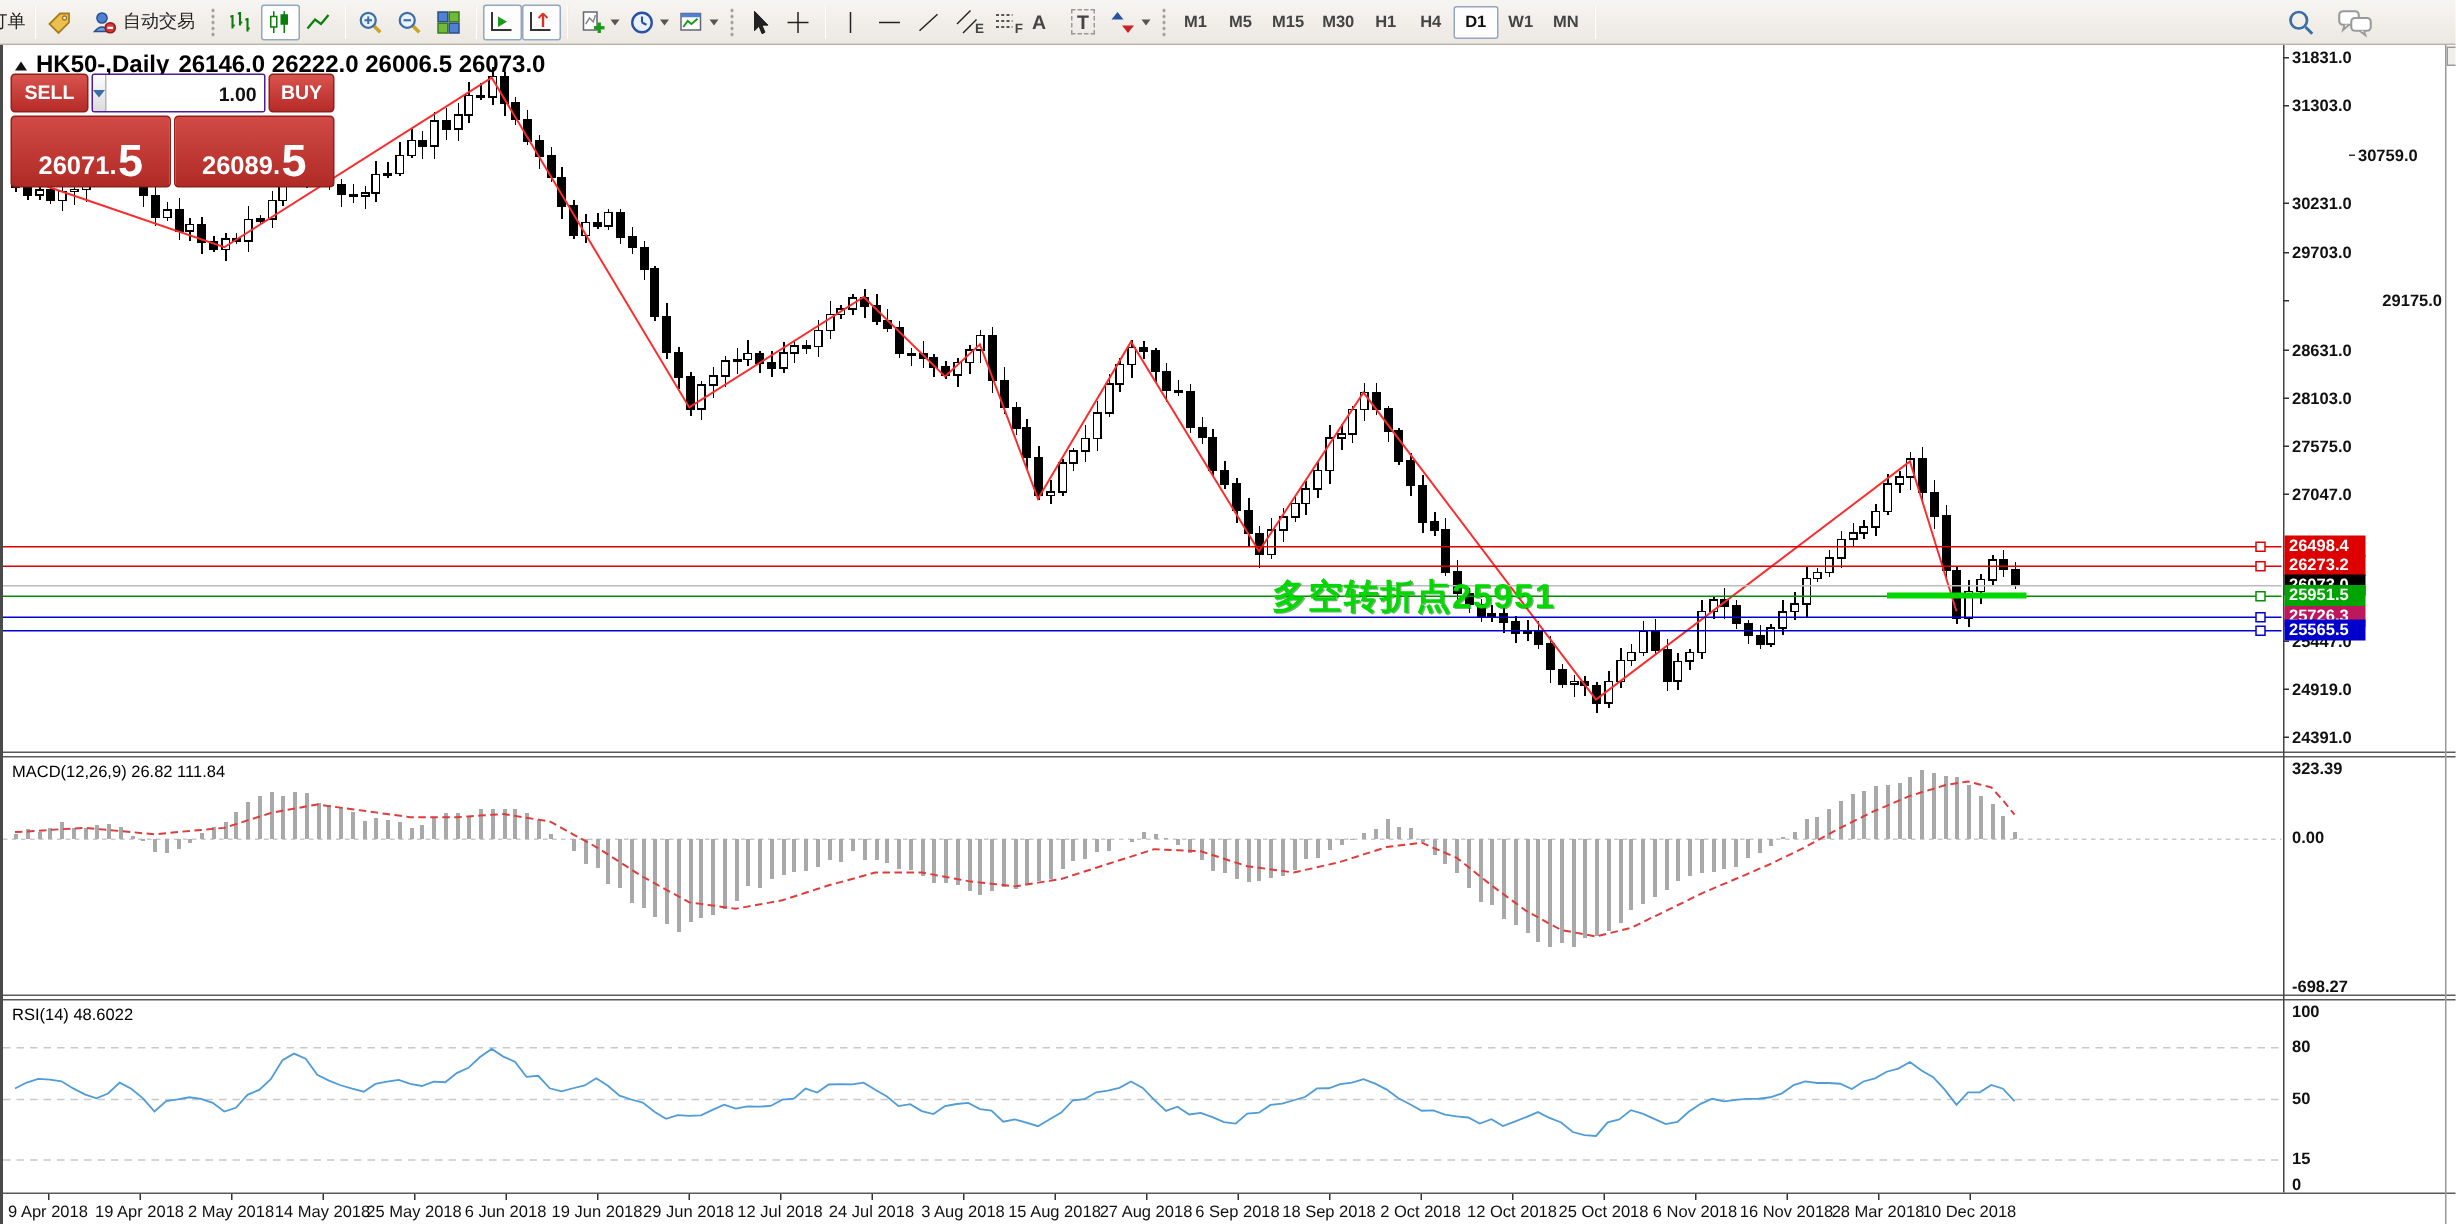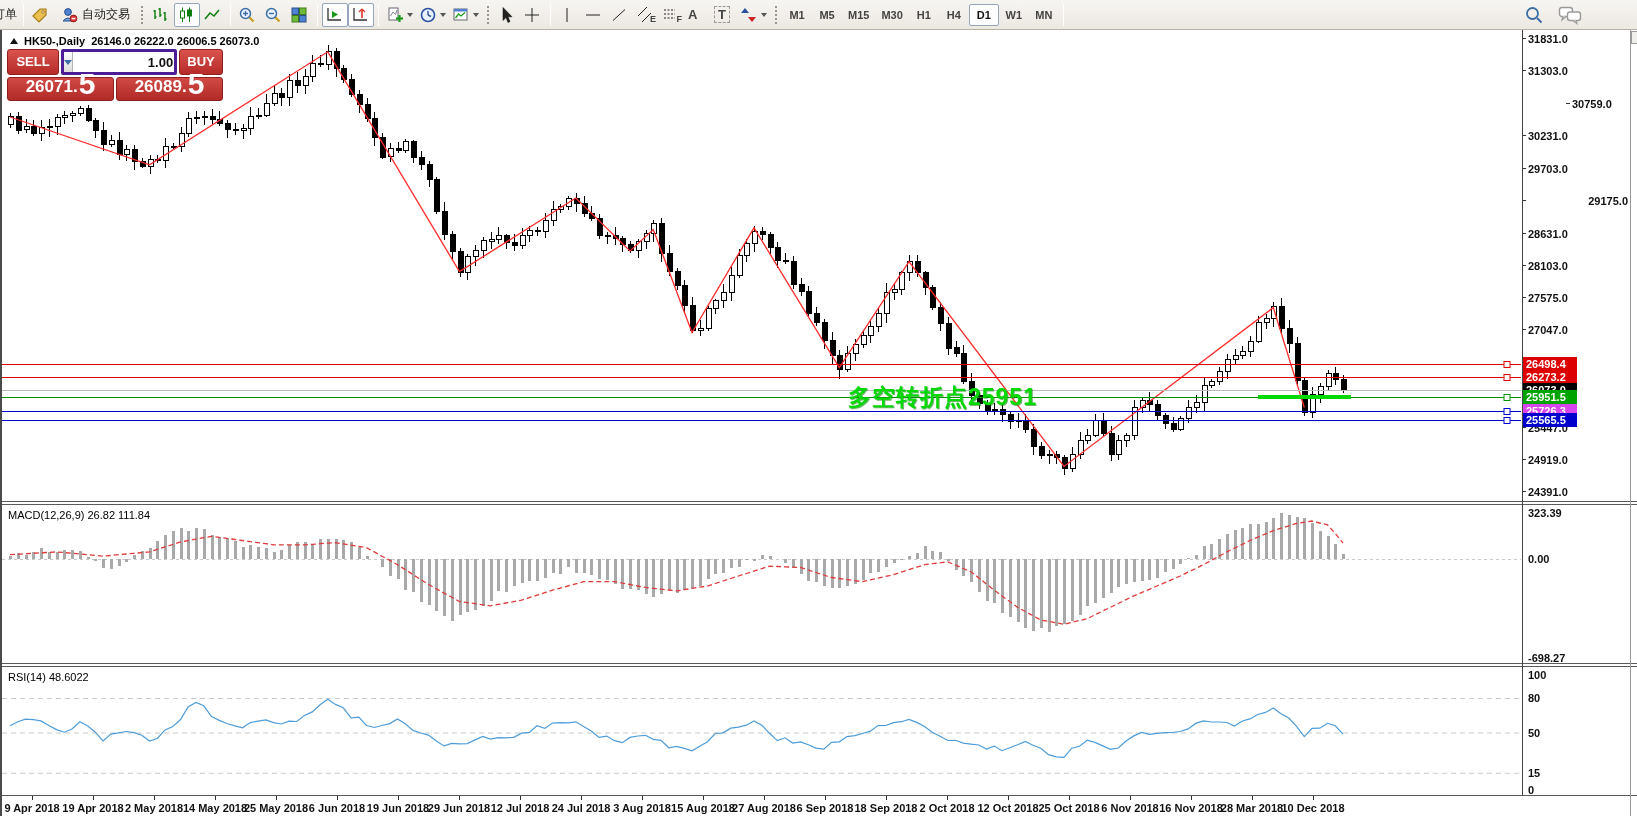--- a/index.html
+++ b/index.html
@@ -32,54 +32,54 @@
   #chart-area { position:absolute; top:30px; left:0; width:1637px; height:786px; background:#fff;
                 border-left:2px solid #4a4a4a; overflow:hidden; }
   .panel-svg { position:absolute; left:0; }
   .divider { position:absolute; left:0; width:1637px; height:4px; background:#fff;
              border-top:1px solid #5a5a5a; border-bottom:1px solid #5a5a5a; }
   #axis-vline { position:absolute; left:1520px; top:0; width:1px; height:765px; background:#444; }
   #right-strip-line { position:absolute; left:1628px; top:0; width:1px; height:786px; background:#999; }
   #scroll-box { position:absolute; left:1629px; top:1px; width:8px; height:13px; background:#f1efec; border:1px solid #9a9a9a; }
 
   
-  #chart-title { position:absolute; left:8px; top:5px; font-size:11px; font-weight:bold; color:#000;
+  #chart-title { position:absolute; left:8px; top:5px; font-size:16px; font-weight:bold; color:#000;
                  display:flex; align-items:center; gap:6px; }
   #title-tri { width:0; height:0; border-left:4px solid transparent; border-right:4px solid transparent;
                border-bottom:6px solid #111; display:inline-block; }
 
   
   #trade-panel { position:absolute; left:5px; top:19px; width:216px; }
   #tp-row1 { display:flex; gap:2px; height:26px; }
   .tp-btn { flex:none; width:52px; color:#fff; font-size:13px; font-weight:bold; text-align:center; line-height:24px;
             background:linear-gradient(#d9534f,#b52b27); border:1px solid #8f1f1c; border-radius:3px; }
   #tp-buy-btn { width:44px; }
-  #vol-box { flex:1; display:flex; border:3px solid #4c1d95; border-radius:2px; background:#fff; overflow:hidden; }
+  #vol-box { flex:1; display:flex; border:1px solid #4c1d95; border-radius:2px; background:#fff; overflow:hidden; }
   .vol-btn { width:17px; background:linear-gradient(#fcfcfc,#dcdcdc); border:0; display:flex; align-items:center; justify-content:center; }
   .tri-dn { width:0; height:0; border-left:4px solid transparent; border-right:4px solid transparent; border-top:5px solid #3a6ea5; }
   #vol-input { flex:1; border:0; outline:0; text-align:center; font-size:13px; font-weight:bold; color:#111;
                font-family:"Liberation Sans",sans-serif; border-right:1px solid #b5b5b5; border-left:1px solid #b5b5b5; }
-  #tp-row2 { display:flex; gap:2px; margin-top:2px; height:24px; }
+  #tp-row2 { display:flex; gap:2px; margin-top:2px; height:48px; }
   .tp-price { flex:1; background:linear-gradient(#d14a46,#b02a26); border:1px solid #8f1f1c; border-radius:3px;
               color:#fff; display:flex; align-items:flex-end; justify-content:center; padding-bottom:2px; }
   .tp-price .main { font-size:17px; font-weight:bold; line-height:22px; }
   .tp-price .big { font-size:30px; font-weight:bold; line-height:28px; margin-left:1px; }
 
   
   #annotation { position:absolute; left:846px; top:352px; font-size:23px; font-weight:bold;
                 letter-spacing:1px; text-shadow:1px 1px 0 rgba(0,120,0,.55); white-space:nowrap; }
 
   
   .ptick { position:absolute; left:1526px; width:100px; font-size:11px; font-weight:bold; color:#111; line-height:12px; }
   .ptick::before { content:""; position:absolute; left:-6px; top:5px; width:4px; height:1px; background:#333; }
   .plabel { position:absolute; left:1521px; width:54px; height:14px; font-size:11px; font-weight:bold; color:#fff;
             line-height:14px; padding-left:3px; }
   .itick { position:absolute; left:1526px; width:100px; font-size:11px; font-weight:bold; color:#111; line-height:12px; }
   .ind-label { position:absolute; left:6px; font-size:11px; color:#000; }
-  .date-label { position:absolute; top:772px; transform:translateX(-50%); font-size:11px; font-weight:bold; color:#111; white-space:nowrap; }
+  .date-label { position:absolute; top:772px; transform:translateX(-50%); font-size:11px; font-weight:normal; color:#111; white-space:nowrap; }
   .date-tick { position:absolute; top:766px; width:1px; height:4px; background:#333; }
   #bottom-bar { position:absolute; left:0; top:765px; width:1637px; height:1px; background:#5a5a5a; }
 </style>
 </head>
 <body>
 
 <div id="toolbar">
   <span id="order-label">订单</span>
   <div class="tb-sep"></div>
 
@@ -889,21 +889,21 @@
     <div class="ptick" style="top: 229.987px;">28103.0</div>
     <div class="ptick" style="top: 262.135px;">27575.0</div>
     <div class="ptick" style="top: 294.284px;">27047.0</div>
     <div class="ptick" style="top: 391.703px;">25447.0</div>
     <div class="ptick" style="top: 423.852px;">24919.0</div>
     <div class="ptick" style="top: 456px;">24391.0</div>
     <div class="plabel" style="top: 326.687px; background: rgb(221, 0, 0);">26498.4</div>
     <div class="plabel" style="top: 340.398px; background: rgb(221, 0, 0);">26273.2</div>
     <div class="plabel" style="top: 352.588px; background: rgb(0, 0, 0);">26073.0</div>
     <div class="plabel" style="top: 359.986px; background: rgb(0, 164, 0);">25951.5</div>
-    <div class="plabel" style="top: 373.697px; background: #d946ef;">25726.3</div>
+    <div class="plabel" style="top: 373.697px; background: #be185d;">25726.3</div>
     <div class="plabel" style="top: 383.488px; background: rgb(0, 0, 204);">25565.5</div>
     <div class="itick" style="top: 477.103px;">323.39</div>
     <div class="itick" style="top: 523px;">0.00</div>
     <div class="itick" style="top: 622.102px;">-698.27</div>
     <div class="itick" style="top: 639px;">100</div>
     <div class="itick" style="top: 662px;">80</div>
     <div class="itick" style="top: 696.5px;">50</div>
     <div class="itick" style="top: 736.75px;">15</div>
     <div class="itick" style="top: 754px;">0</div>
     <div class="date-tick" style="left: 30px;"></div>

